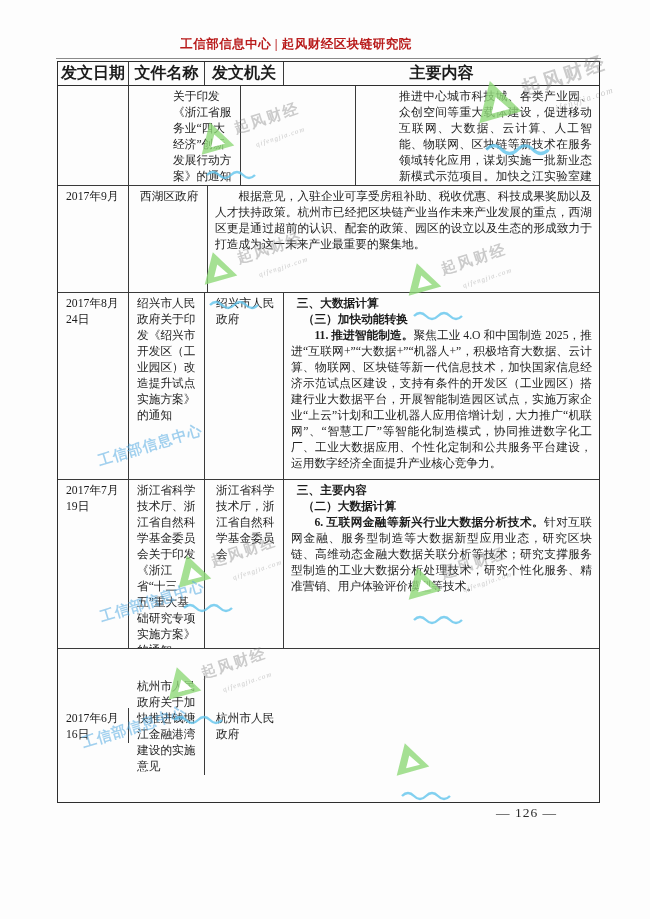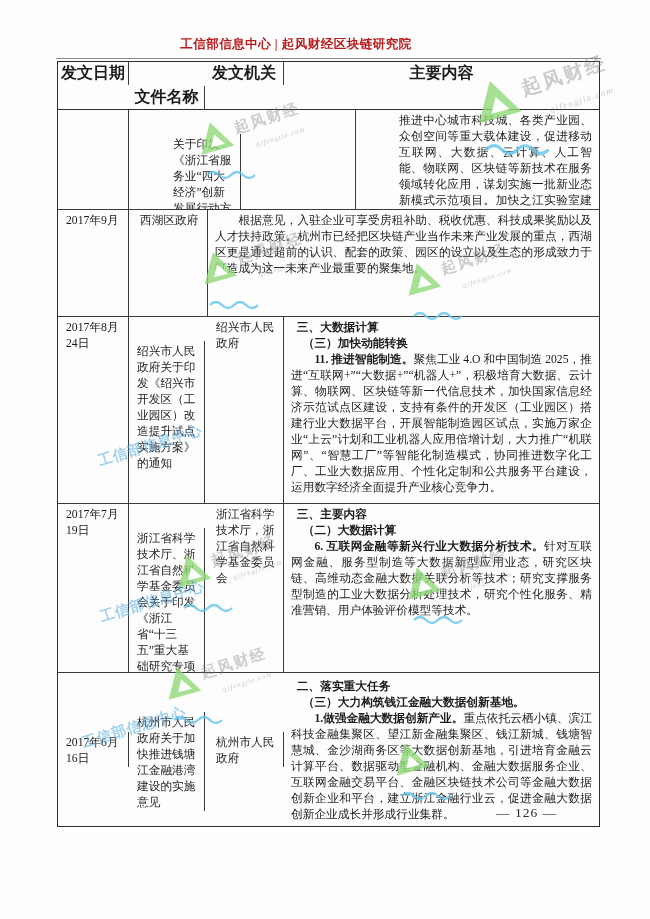--- a/index.html
+++ b/index.html
@@ -26,21 +26,21 @@
     border-top:1px solid #8a8a8a;
   }
   .trow{display:flex;border-bottom:1px solid #3a3a3a;}
   .trow:last-child{border-bottom:none;align-items:center;}
   .tcell{
     box-sizing:border-box;border-right:1px solid #3a3a3a;
     overflow:hidden;font-size:11.7px;line-height:16px;
   }
   .tcell:last-child{border-right:none;}
   .c-date {width:71px; padding:3px 4px 0 8px;}
-  .c-name {width:76px; padding:3px 4px 0 8px;margin-top:24px;}
+  .c-name {width:76px; padding:3px 4px 0 8px;}
   .c-agency{width:79px;padding:3px 4px 0 11px;}
   .c-content{flex:1;   padding:3px 7px 0 7px;text-align:justify;}
   .thead .tcell{
     font-weight:bold;text-align:center;font-size:16px;
     padding:3px 0 0 0;height:23px;
   }
   .thead{border-bottom:1px solid #2e2e2e;}
   .c-content p{margin:0;}
   .c-content .lead{font-weight:bold;}
   .para-bold{font-weight:bold;}
@@ -126,25 +126,20 @@
           <p style="text-indent: 2em;"><span class="lead">6. 互联网金融等新兴行业大数据分析技术。</span>针对互联网金融、服务型制造等大数据新型应用业态，研究区块链、高维动态金融大数据关联分析等技术；研究支撑服务型制造的工业大数据分析处理技术，研究个性化服务、精准营销、用户体验评价模型等技术。</p>
         </div>
       </div>
       <div class="trow" style="height: 153px;">
         <div class="tcell c-date">
           <div>2017年6月</div>
           <div>16日</div>
         </div>
         <div class="tcell c-name">杭州市人民政府关于加快推进钱塘江金融港湾建设的实施意见</div>
         <div class="tcell c-agency">杭州市人民政府</div>
-        <div class="tcell c-content">
-          <p class="para-bold" style="text-indent: 0.5em;">二、落实重大任务</p>
-          <p class="para-bold" style="text-indent: 1em;">（三）大力构筑钱江金融大数据创新基地。</p>
-          <p style="text-indent: 2em;"><span class="lead">1.做强金融大数据创新产业。</span>重点依托云栖小镇、滨江科技金融集聚区、望江新金融集聚区、钱江新城、钱塘智慧城、金沙湖商务区等大数据创新基地，引进培育金融云计算平台、数据驱动型金融机构、金融大数据服务企业、互联网金融交易平台、金融区块链技术公司等金融大数据创新企业和平台，建立浙江金融行业云，促进金融大数据创新企业成长并形成行业集群。</p>
-        </div>
       </div>
     </div>
 </div>
 
 <div class="page-number">— 126 —</div>
 
 <div class="wm-layer">
   <div class="wm-qf" style="left:193px;top:103px;">
     <span class="qf-text">起风财经</span>
     <span class="qf-tag">qifengjia.com</span>

